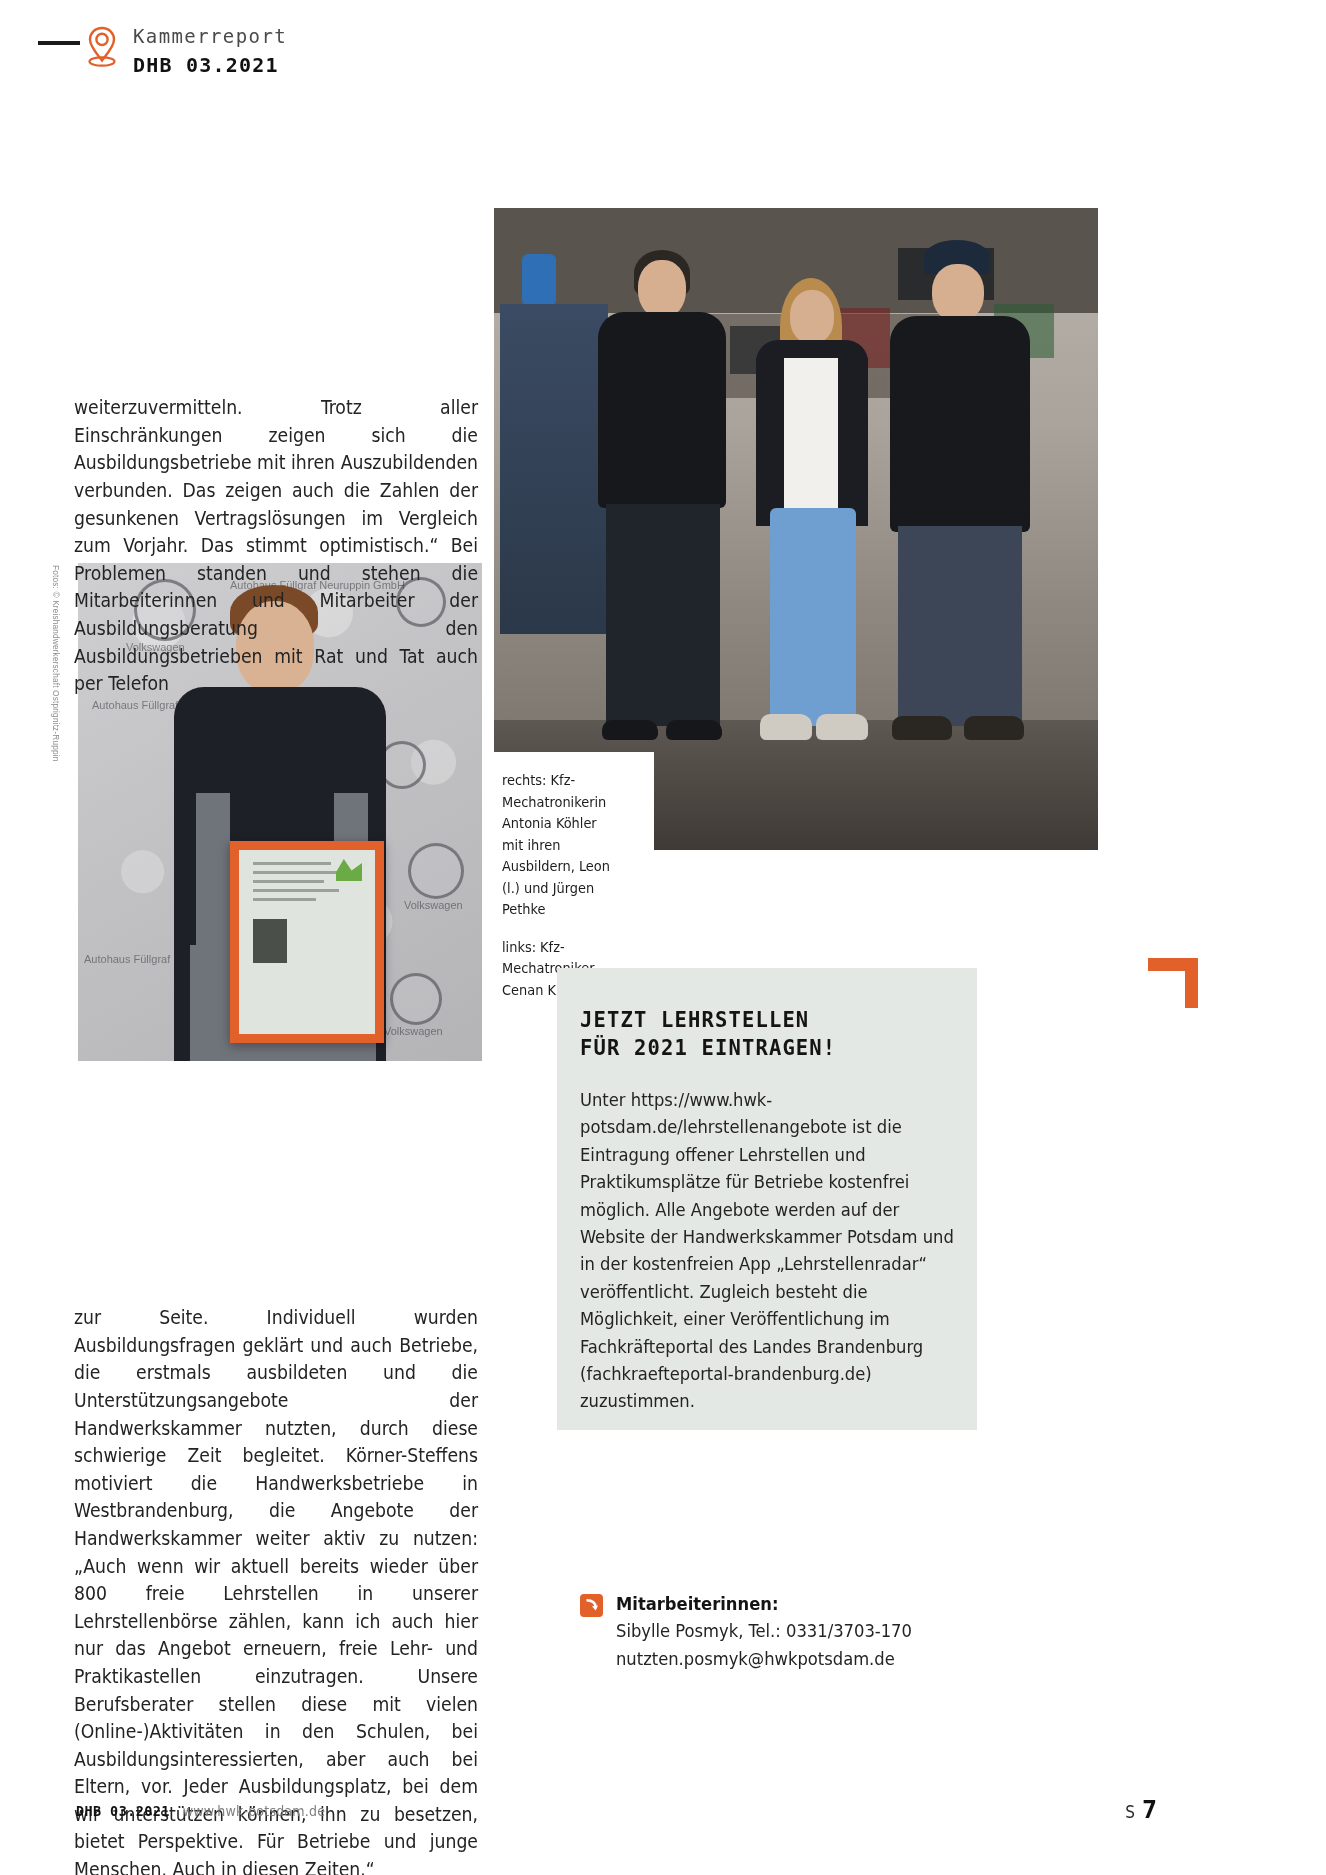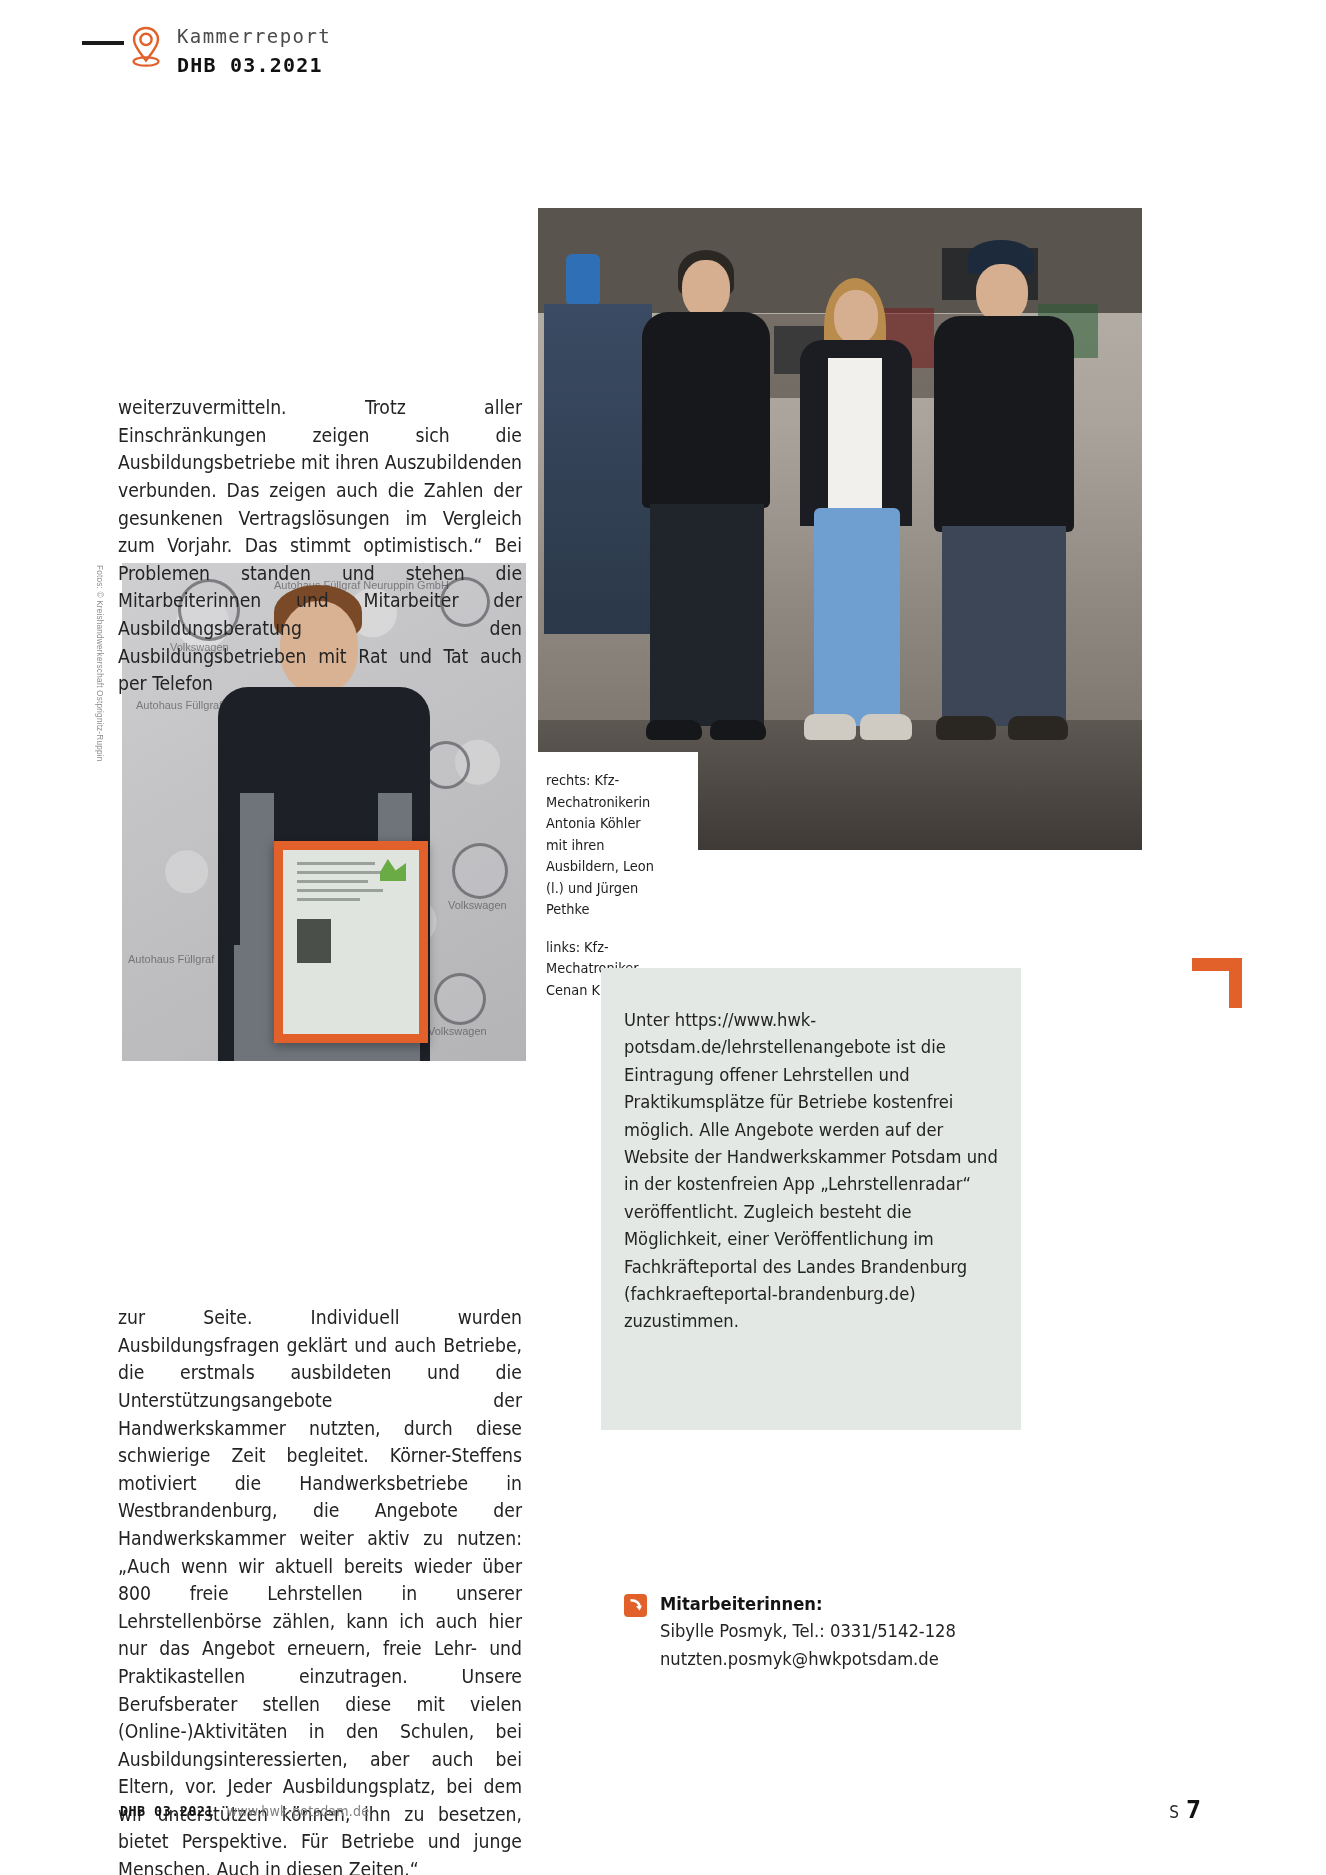--- a/index.html
+++ b/index.html
@@ -10,21 +10,20 @@
   body {
     font-family: "Liberation Sans", sans-serif;
     color: #1a1a1a;
   }
   #page {
     position: relative;
     width: 1199px;
     height: 1875px;
     background: #ffffff;
     overflow: hidden;
-    margin-left: 44px;
   }
 
   
   .header-rule {
     position: absolute;
     left: 38px;
     top: 41px;
     width: 42px;
     height: 4px;
     background: #1a1a1a;
@@ -511,33 +510,37 @@
 
   <p class="bodytext" id="para-bottom">zur Seite. Individuell wurden Ausbildungsfragen geklärt und auch Betriebe, die erstmals ausbildeten und die Unterstützungsangebote der Handwerkskammer nutzten, durch diese schwierige Zeit begleitet. Körner-Steffens motiviert die Handwerksbetriebe in Westbrandenburg, die Angebote der Handwerkskammer weiter aktiv zu nutzen: „Auch wenn wir aktuell bereits wieder über 800 freie Lehrstellen in unserer Lehrstellenbörse zählen, kann ich auch hier nur das Angebot erneuern, freie Lehr- und Praktikastellen einzutragen. Unsere Berufsberater stellen diese mit vielen (Online-)Aktivitäten in den Schulen, bei Ausbildungsinteressierten, aber auch bei Eltern, vor. Jeder Ausbildungsplatz, bei dem wir unterstützen können, ihn zu besetzen, bietet Perspektive. Für Betriebe und junge Menschen. Auch in diesen Zeiten.“</p>
 
   <div id="info-box"></div>
   <div id="info-corner">
     <div class="bar-h"></div>
     <div class="bar-v"></div>
   </div>
 
   <div class="info-inner">
+    <div class="info-title">
+      <div>JETZT LEHRSTELLEN</div>
+      <div>FÜR 2021 EINTRAGEN!</div>
+    </div>
     <div class="info-body">Unter https://www.hwk-potsdam.de/lehrstellenangebote ist die Eintragung offener Lehrstellen und Praktikumsplätze für Betriebe kostenfrei möglich. Alle Angebote werden auf der Website der Handwerkskammer Potsdam und in der kostenfreien App „Lehrstellenradar“ veröffentlicht. Zugleich besteht die Möglichkeit, einer Veröffentlichung im Fachkräfteportal des Landes Brandenburg (fachkraefteportal-brandenburg.de) zuzustimmen.</div>
   </div>
 
   <div class="contact-block">
     <span class="contact-icon">
       <svg width="15" height="15" viewBox="0 0 15 15">
         <path d="M2.5 2.2 C8.6 2.2 11.6 5.0 11.6 9.6" fill="none" stroke="#ffffff" stroke-width="2.6"></path>
         <path d="M8.0 8.2 L11.7 12.6 L14.0 7.6 Z" fill="#ffffff"></path>
       </svg>
     </span>
     <span class="contact-lines">
       <div class="lead">Mitarbeiterinnen:</div>
-      <div>Sibylle Posmyk, Tel.: 0331/5142-128</div>
+      <div>Sibylle Posmyk, Tel.: 0331/3703-170</div>
       <div>nutzten.posmyk@hwkpotsdam.de</div>
     </span>
   </div>
 
   <div id="footer-left">
     <span class="footer-issue">DHB 03.2021</span>
     <span class="footer-url">www.hwk-potsdam.de</span>
   </div>
   <div id="footer-right">
     <span class="footer-s">S</span>

